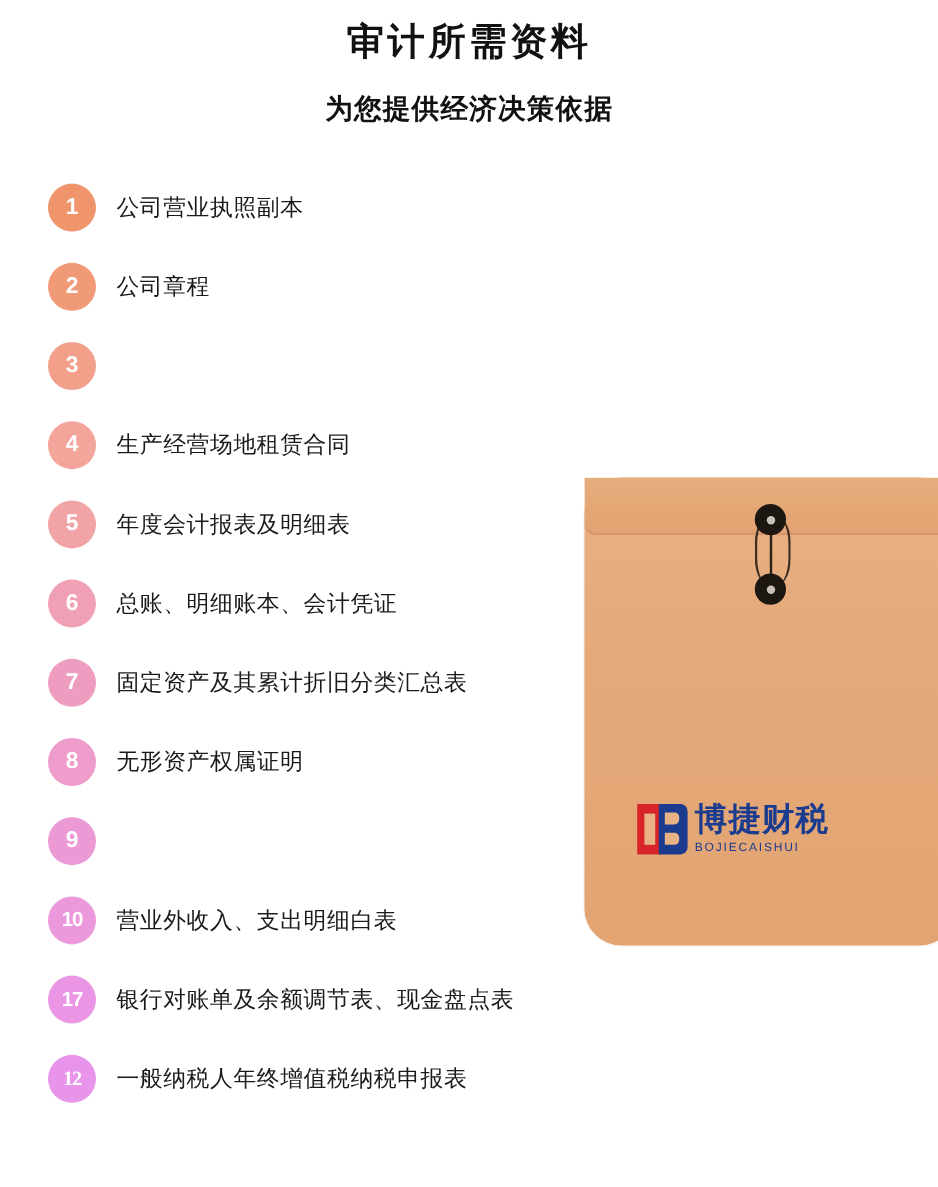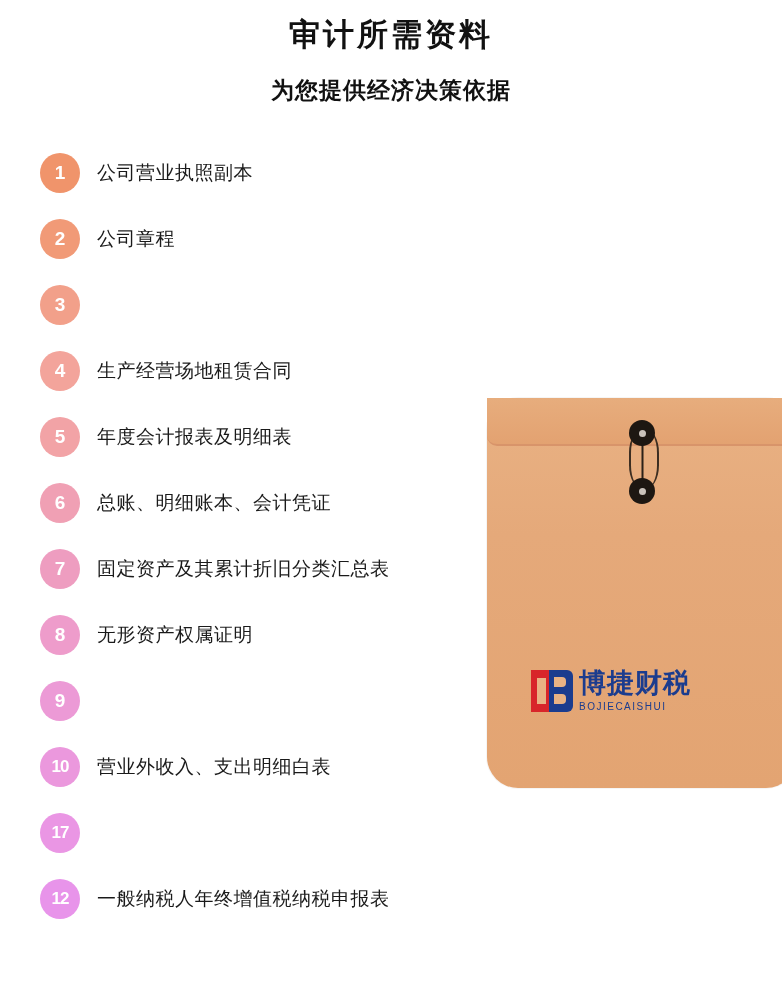--- a/index.html
+++ b/index.html
@@ -260,24 +260,25 @@
       <div class="badge" style="background: rgb(236, 154, 214);">9</div>
     </div>
 
     <div class="item">
       <div class="badge wide" style="background: rgb(235, 152, 221);">10</div>
       <div class="item-text">营业外收入、支出明细白表</div>
     </div>
 
     <div class="item">
       <div class="badge wide" style="background: rgb(234, 150, 228);">17</div>
-    </div>
-
-    <div class="item">
-      <div class="badge wide" style="background: rgb(232, 148, 234);">12</div>
+      <div class="item-text">银行对账单及余额调节表、现金盘点表</div>
+    </div>
+
+    <div class="item">
+      <div class="badge wide" style="background: rgb(232, 148, 234); font-family: Liberation Serif, serif;">12</div>
       <div class="item-text">一般纳税人年终增值税纳税申报表</div>
     </div>
 
   </div>
 
   <div class="envelope">
     <div class="env-flap"></div>
     <div class="env-string"></div>
     <div class="env-string2"></div>
     <div class="env-button top"></div>

